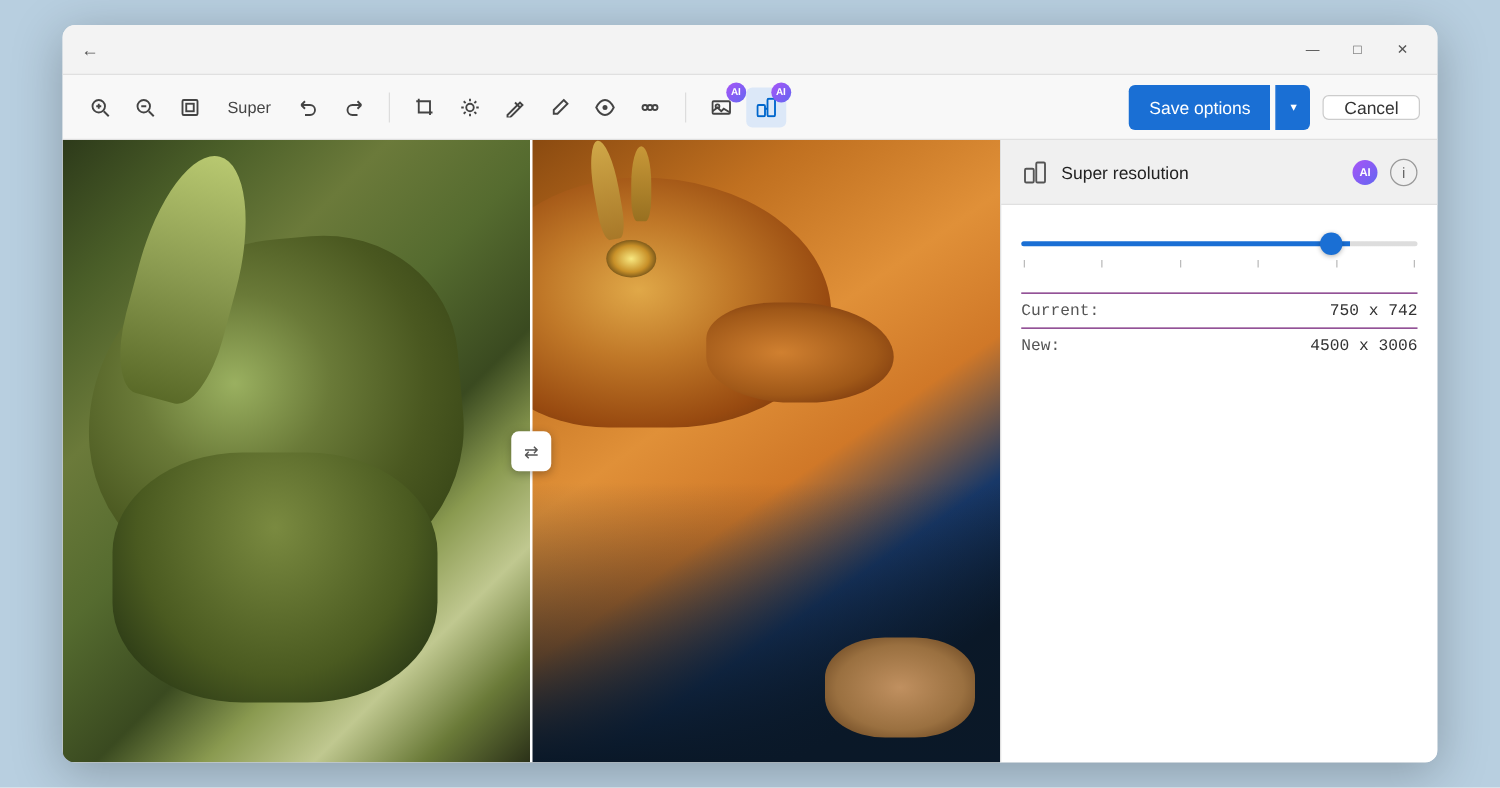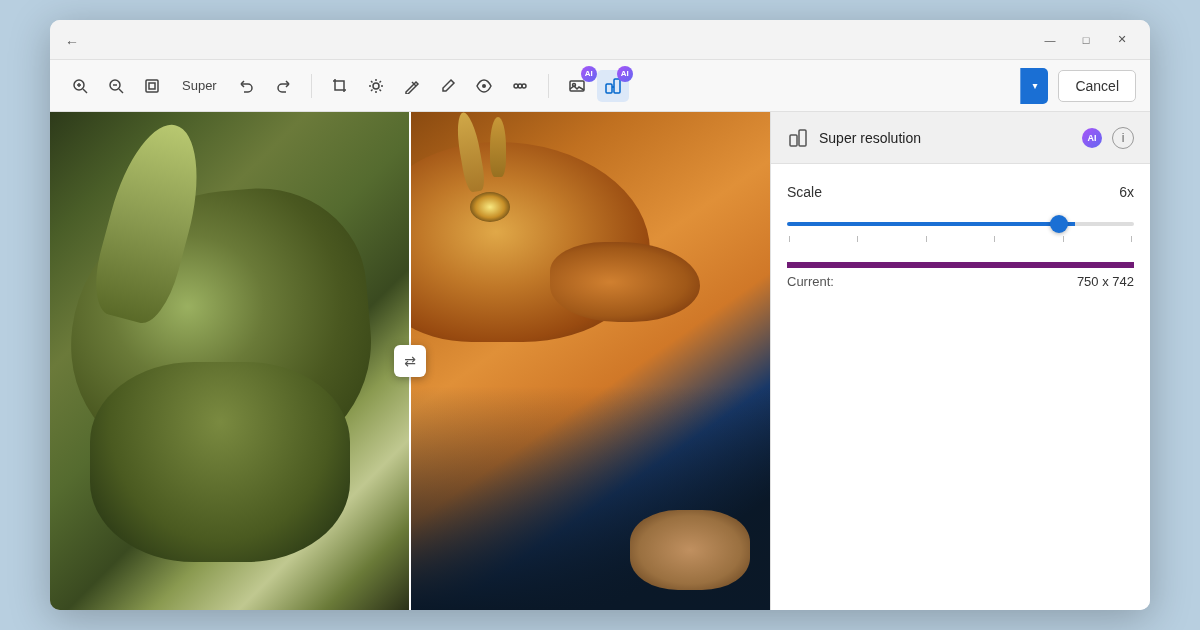--- a/index.html
+++ b/index.html
@@ -151,21 +151,21 @@
       border: none;
       border-radius: 0 5px 5px 0;
       cursor: pointer;
       display: flex;
       align-items: center;
       justify-content: center;
       font-size: 10px;
       border-left: 1px solid rgba(255,255,255,0.3);
     }
     .cancel-btn {
-      height: 32px;
+      height: 20px;
       background: white;
       color: #333;
       border: 1px solid #ccc;
       border-radius: 5px;
       padding: 0 16px;
       font-size: 14px;
       cursor: pointer;
       font-family: 'Segoe UI', sans-serif;
       margin-left: 6px;
     }
@@ -222,21 +222,21 @@
       display: flex;
       align-items: center;
       justify-content: center;
       box-shadow: 0 2px 8px rgba(0,0,0,0.3);
       cursor: ew-resize;
       z-index: 11;
       font-size: 14px;
       color: #555;
     }
     .right-panel {
-      width: 380px;
+      width: 350px;
       background: white;
       border-left: 1px solid #e0e0e0;
       display: flex;
       flex-direction: column;
       flex-shrink: 0;
       justify-content: center;
     }
     .panel-header {
       height: 52px;
       background: #f0f0f0;
@@ -318,21 +318,22 @@
     .slider-tick {
       width: 1px;
       height: 6px;
       background: #bbb;
     }
     .info-row {
       display: flex;
       align-items: center;
       justify-content: space-between;
       padding: 6px 0;
-      border-top: 6px solid #701a75;
+      border-top: 1px solid #701a75;
+      font-family: Liberation Mono, monospace;
     }
     .info-label {
       font-size: 13px;
       color: #555;
     }
     .info-value {
       font-size: 13px;
       color: #333;
     }
     input[type=range] {
@@ -473,20 +474,21 @@
             <path d="M7 9h2"></path>
           </svg>
         </button>
         <span class="ai-badge">AI</span>
       </div>
     </div>
 
     <div class="toolbar-spacer"></div>
 
     <div class="toolbar-group">
+      <button class="save-options-btn">Save options</button>
       <button class="save-options-dropdown">▾</button>
       <button class="cancel-btn">Cancel</button>
     </div>
   </div>
 
   <div class="main-content">
 
     <div class="image-area">
       <div class="image-canvas">
 
@@ -532,42 +534,42 @@
             <rect x="11" y="2" width="7" height="16" rx="1"></rect>
           </svg>
         </div>
         <span class="panel-header-title">Super resolution</span>
         <span class="panel-ai-badge">AI</span>
         <div class="panel-info-icon">i</div>
       </div>
 
       <div class="panel-body">
 
-        <div class="scale-row">
-          <span class="scale-label">Scale</span>
-          <span class="scale-value">6x</span>
-        </div>
 
         <div class="slider-container">
           <input type="range" min="1" max="6" value="5" style="width: 100%; appearance: none; height: 4px; background: linear-gradient(to right, rgb(26, 111, 212) 83%, rgb(221, 221, 221) 83%); border-radius: 2px; outline: none; cursor: pointer;">
           <div class="slider-ticks">
             <div class="slider-tick"></div>
             <div class="slider-tick"></div>
             <div class="slider-tick"></div>
             <div class="slider-tick"></div>
             <div class="slider-tick"></div>
             <div class="slider-tick"></div>
           </div>
         </div>
 
         <div class="info-row">
           <span class="info-label">Current:</span>
           <span class="info-value">750 x 742</span>
         </div>
 
+        <div class="info-row">
+          <span class="info-label">New:</span>
+          <span class="info-value">4500 x 3006</span>
+        </div>
       </div>
     </div>
   </div>
 </div>
 
 <style>
   input[type=range]::-webkit-slider-thumb {
     -webkit-appearance: none;
     width: 18px;
     height: 18px;

